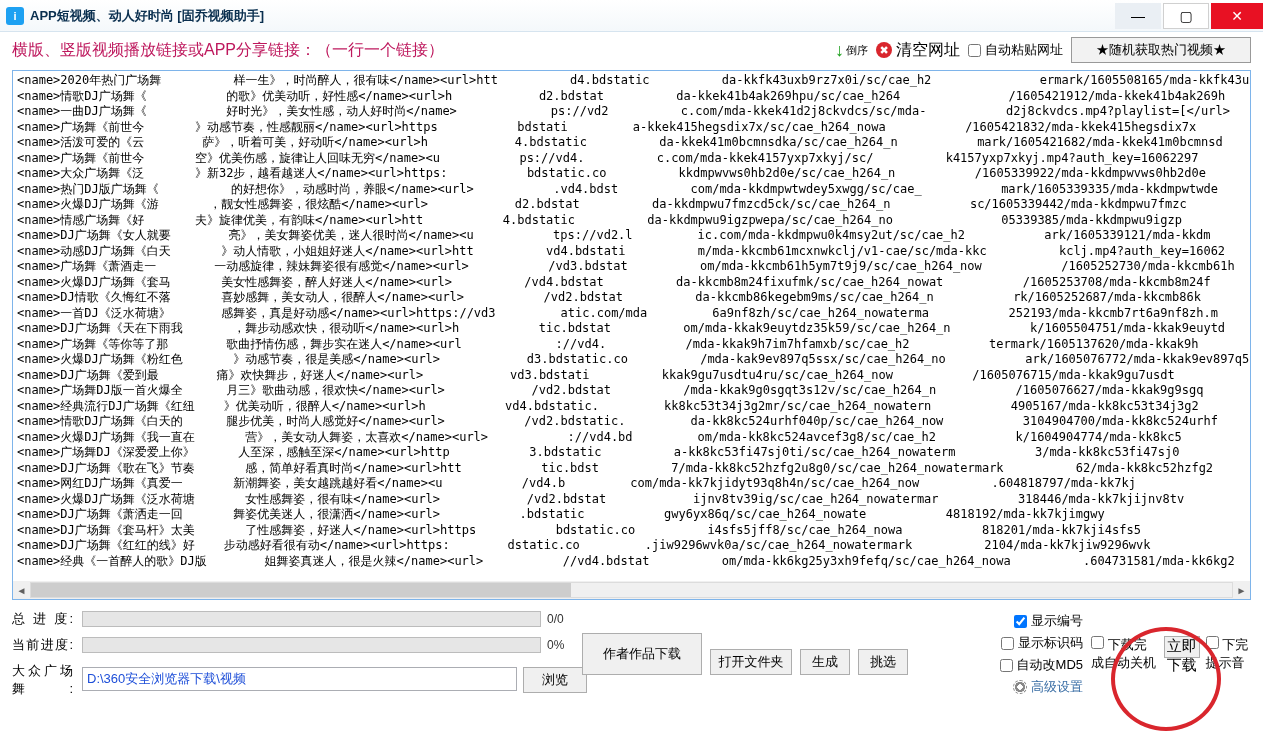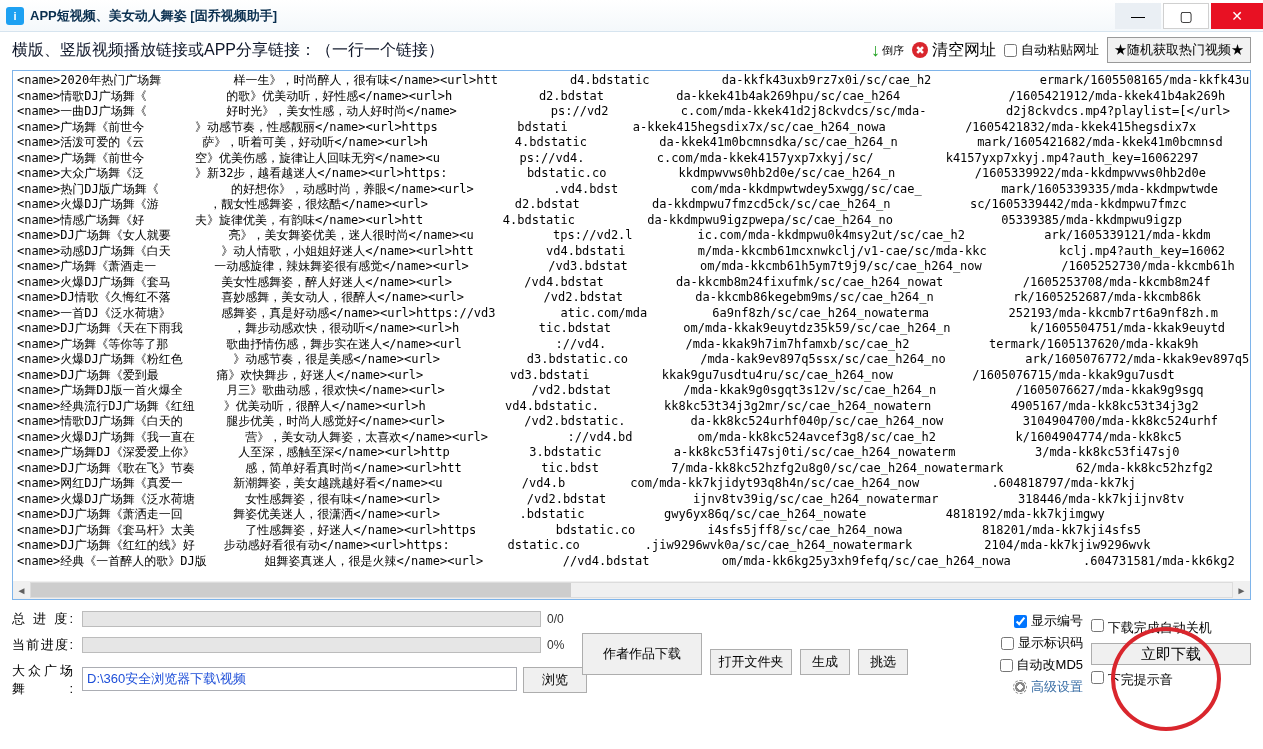--- a/index.html
+++ b/index.html
@@ -8,28 +8,28 @@
 .titlebar { height: 32px; background: linear-gradient(#fff,#f4f8fb); border-bottom: 1px solid #d6e4ef; display: flex; align-items: center; padding-left: 6px; }
 .titlebar .app-icon { width: 18px; height: 18px; background: #1ea1f2; border-radius: 3px; display: flex; align-items: center; justify-content: center; color: #fff; font-size: 11px; font-weight: bold; }
 .titlebar .title-text { font-size: 13px; font-weight: bold; color: #0a2f4f; margin-left: 6px; }
 .titlebar .win-controls { margin-left: auto; display: flex; }
 .titlebar .win-btn { width: 46px; height: 26px; display: flex; align-items: center; justify-content: center; cursor: pointer; font-size: 14px; }
 .titlebar .win-btn.min { background: #eaeff4; }
 .titlebar .win-btn.max { background: #fff; border: 1px solid #d0d0d0; margin: 0 2px; }
 .titlebar .win-btn.close { background: #e81123; color: #fff; width: 52px; }
 
 .toolbar { height: 36px; display: flex; align-items: center; padding: 0 12px; gap: 8px; }
-.toolbar .prompt { font-size: 16px; color: #0f172a; margin-right: auto; }
+.toolbar .prompt { font-size: 16px; color: #be185d; margin-right: auto; }
 .toolbar .sort-btn { display: flex; align-items: center; gap: 2px; cursor: pointer; }
 .toolbar .sort-btn .arrow { color: #1a9e1a; font-size: 18px; font-weight: bold; }
 .toolbar .sort-btn .txt { font-size: 11px; line-height: 11px; }
 .toolbar .clear-btn { display: flex; align-items: center; gap: 4px; cursor: pointer; }
 .toolbar .clear-btn .x { width: 16px; height: 16px; background: #d9262d; border-radius: 50%; color: #fff; font-size: 11px; display: flex; align-items: center; justify-content: center; }
 .toolbar label.chk { display: flex; align-items: center; gap: 4px; font-size: 13px; cursor: pointer; }
-.toolbar .hot-btn { border: 1px solid #999; background: #f2f2f2; padding: 3px 6px; font-size: 13px; cursor: pointer; }
+.toolbar .hot-btn { border: 1px solid #999; background: #f2f2f2; padding: 3px 24px; font-size: 13px; cursor: pointer; }
 
 .url-box { margin: 2px 12px; border: 1px solid #7eb4ea; height: 530px; position: relative; overflow: hidden; }
 .url-box textarea { width: 100%; height: 506px; border: none; resize: none; font-family: SimSun, monospace; font-size: 12px; line-height: 15.5px; padding: 2px 4px; white-space: nowrap; overflow: hidden; color: #000; }
 .url-box .hscroll { position: absolute; bottom: 0; left: 0; right: 0; height: 18px; background: #f0f0f0; display: flex; align-items: center; }
 .url-box .hscroll .track { flex: 1; height: 16px; background: #f0f0f0; border: 1px solid #dcdcdc; position: relative; margin: 0 17px; }
 .url-box .hscroll .thumb { position: absolute; left: 0; top: 0; bottom: 0; width: 45%; background: #cdcdcd; }
 .url-box .hscroll .arrow { position: absolute; width: 17px; height: 18px; display: flex; align-items: center; justify-content: center; color: #606060; font-size: 10px; cursor: pointer; }
 .url-box .hscroll .arrow.l { left: 0; }
 .url-box .hscroll .arrow.r { right: 0; }
 
@@ -38,21 +38,21 @@
 .bottom .progress-wrap { display: flex; align-items: center; gap: 6px; }
 .bottom .progress-bar { flex: 1; height: 16px; border: 1px solid #bcbcbc; background: #e6e6e6; }
 .bottom .progress-txt { font-size: 12px; color: #333; width: 40px; }
 .bottom .save-input { width: 100%; height: 24px; border: 1px solid #abadb3; padding: 0 4px; font-size: 13px; color: #1d4ed8; }
 .bottom button { height: 26px; border: 1px solid #adadad; background: #f0f0f0; font-size: 13px; cursor: pointer; }
 .bottom .author-btn { width: 120px; height: 42px; }
 .bottom .chk-col { display: flex; flex-direction: column; gap: 4px; font-size: 13px; }
 .bottom .chk-col label { display: flex; align-items: center; gap: 4px; cursor: pointer; }
 .bottom .gear { color: #3a6ea5; display: flex; align-items: center; gap: 4px; cursor: pointer; }
 .bottom .gear .g { width: 14px; height: 14px; border-radius: 50%; background: radial-gradient(circle,#fff 30%,#888 31%,#888 60%,transparent 61%); border: 1px dashed #888; }
-.bottom .right-col { display: flex; flex-direction: column; gap: 6px; align-items: stretch; position: relative; }
+.bottom .right-col { display: flex; flex-direction: row; gap: 6px; align-items: stretch; position: relative; }
 .bottom .download-btn { height: 22px; font-size: 15px; }
 .circle-annot { position: absolute; width: 110px; height: 104px; border: 4px solid #d9262d; border-radius: 50%; right: 42px; bottom: 18px; pointer-events: none; }
 
 .cell-a { grid-column: 1; grid-row: 1; }
 .cell-b { grid-column: 2; grid-row: 1; }
 .cell-c { grid-column: 1; grid-row: 2; }
 .cell-d { grid-column: 2; grid-row: 2; }
 .cell-e { grid-column: 1; grid-row: 3; }
 .cell-f { grid-column: 2; grid-row: 3; display: flex; gap: 6px; }
 .cell-f .save-input { flex: 1; }
@@ -62,21 +62,21 @@
 .cell-g .row2 button { width: 82px; height: 26px; }
 .cell-g .row2 .sm { width: 50px; }
 .cell-h { grid-column: 4; grid-row: 1 / span 3; align-items: flex-end; }
 .cell-i { grid-column: 5; grid-row: 1 / span 3; }
 </style>
 </head>
 <body>
 
 <div class="titlebar">
   <div class="app-icon">i</div>
-  <div class="title-text">APP短视频、美女动人舞姿 [固乔视频助手]</div>
+  <div class="title-text">APP短视频、动人好时尚 [固乔视频助手]</div>
   <div class="win-controls">
     <div class="win-btn min">—</div>
     <div class="win-btn max">▢</div>
     <div class="win-btn close">✕</div>
   </div>
 </div>
 
 <div class="toolbar">
   <div class="prompt">横版、竖版视频播放链接或APP分享链接：（一行一个链接）</div>
   <div class="sort-btn">

